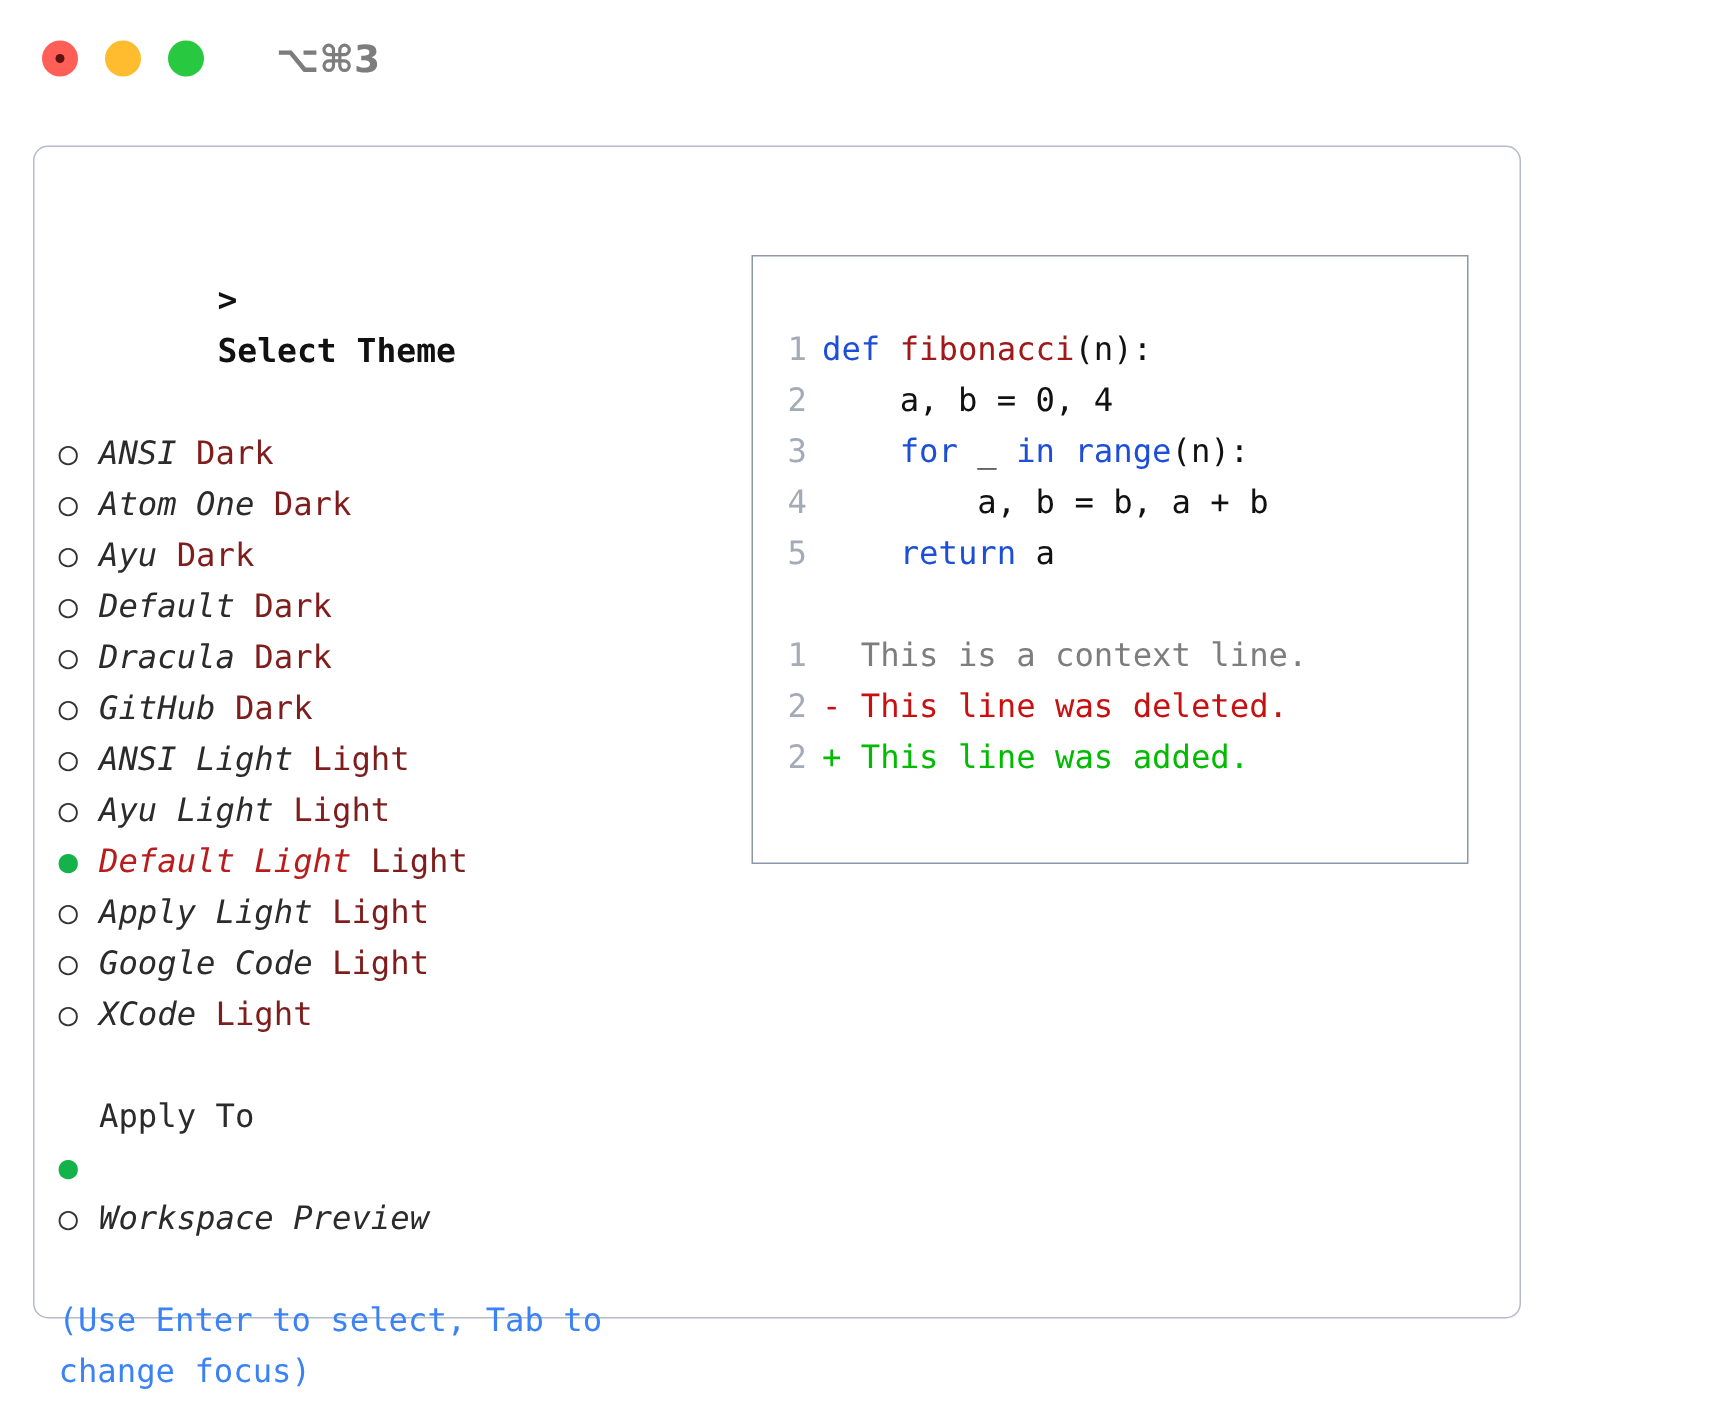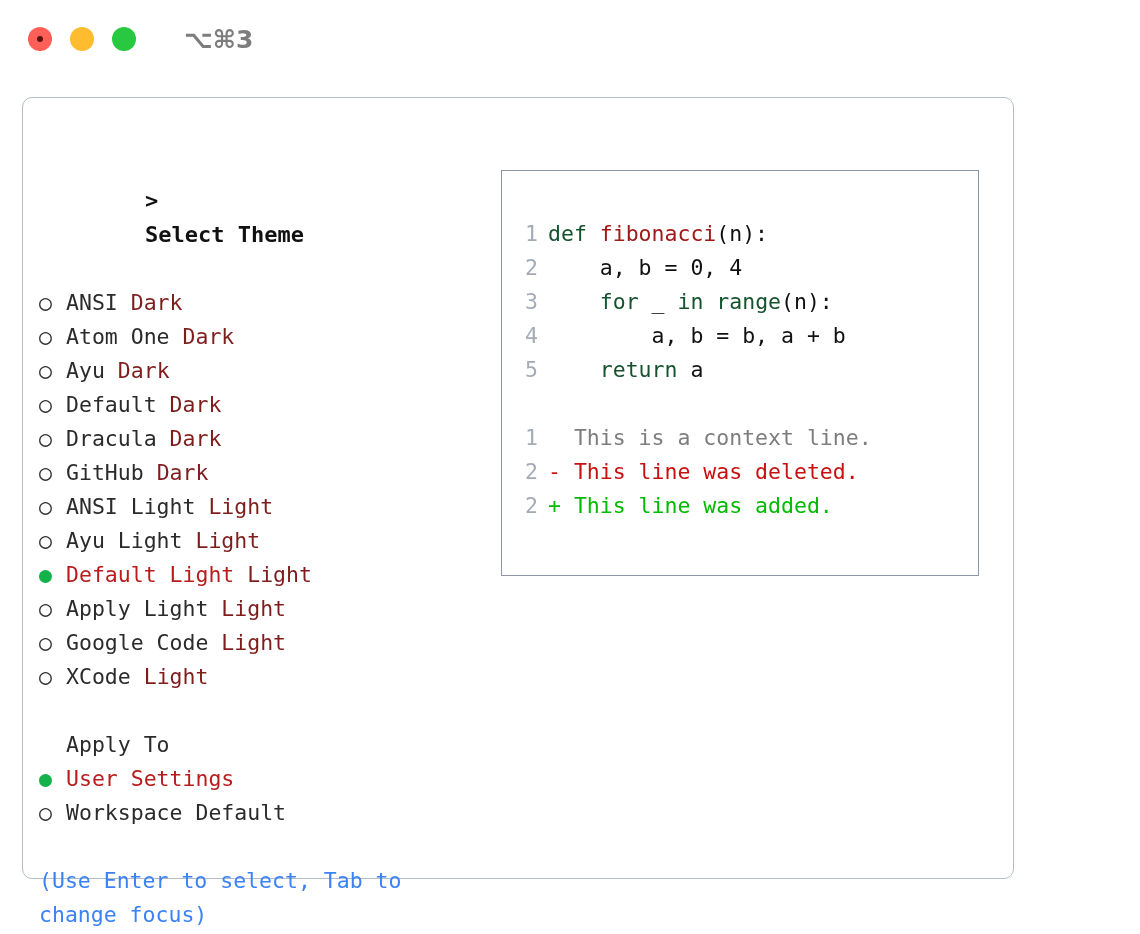--- a/index.html
+++ b/index.html
@@ -93,21 +93,21 @@
     display: inline-block;
     width: 27px;
     flex: 0 0 27px;
     font-size: 21.5px;
     color: #333333;
     line-height: 34px;
   }
   .bullet.filled { color: #13b24b; }
   .bullet.empty  { color: #333333; }
   .bullet.none   { color: transparent; }
-  .row .label { color: #2b2b2b; }
+  .row .label { color: #2b2b2b; font-style: italic; }
   .row.selected .label { color: #b91c1c; }
   .row .tag { color: #7f1d1d; }
 
   .section-gap { height: 34px; }
 
   .apply-header {
     display: flex;
     align-items: baseline;
     line-height: 34px;
     height: 34px;
@@ -155,21 +155,21 @@
   .ln {
     width: 46px;
     flex: 0 0 46px;
     text-align: right;
     color: #a3abb7;
     padding-right: 10px;
   }
   .code {
     color: #111111;
   }
-  .kw  { color: #14532d; }
+  .kw  { color: #1d4ed8; }
   .fn  { color: #a01818; }
   .blank-line { height: 34px; }
   .diff-context .code { color: #7d7d7d; }
   .diff-del .code { color: #c81010; }
   .diff-add .code { color: #00bb00; }
 </style>
 </head>
 <body>
 
 <div class="titlebar">
@@ -204,22 +204,22 @@
           <div class="row"><span class="bullet empty">○</span><span class="label">XCode</span><span> </span><span class="tag">Light</span></div>
         </div>
 
       <div class="section-gap"></div>
 
       <div class="apply-header">
         <span class="bullet none">○</span>
         <span>Apply To</span>
       </div>
       <div id="apply-list">
-          <div class="row selected"><span class="bullet filled">●</span><span class="label">User Settings</span></div>
-          <div class="row"><span class="bullet empty">○</span><span class="label">Workspace Default</span></div>
+          <div class="row selected"><span class="bullet filled">●</span></div>
+          <div class="row"><span class="bullet empty">○</span><span class="label">Workspace Preview</span></div>
         </div>
 
       <div class="hint">(Use Enter to select, Tab to change focus)</div>
     </div>
 
     <div class="right-col">
       <div class="preview-box">
         <div id="code-block">
             <div class="code-line"><span class="ln">1</span><span class="code"><span class="kw">def </span><span class="fn">fibonacci</span><span class="code">(n):</span></span></div>
             <div class="code-line"><span class="ln">2</span><span class="code"><span class="code">    a, b = 0, 4</span></span></div>

